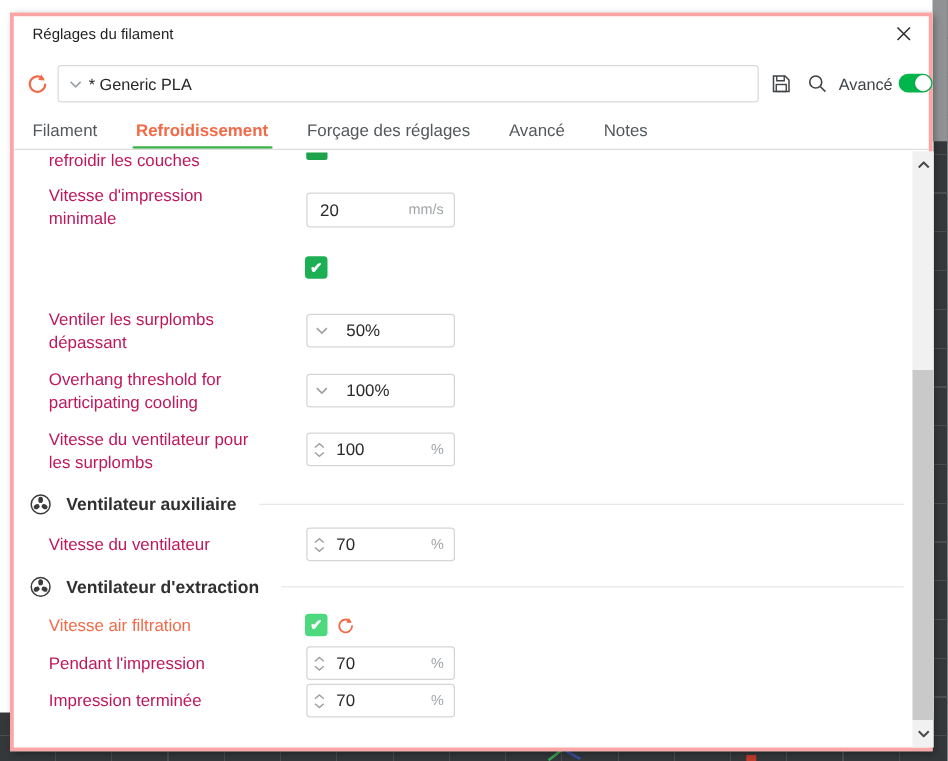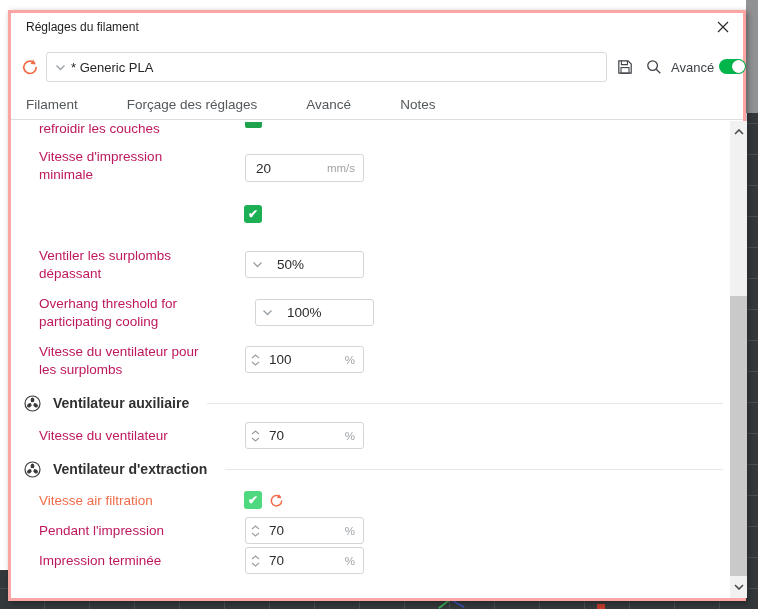--- a/index.html
+++ b/index.html
@@ -49,21 +49,21 @@
   .toggle {
     position:absolute; left:708px; top:46px; width:27px; height:15px;
     background:#00B64A; border-radius:8px;
   }
   .toggle .knob {
     position:absolute; right:1px; top:1px; width:13px; height:13px;
     background:#fff; border-radius:50%; box-shadow:0 0 1px rgba(0,0,0,.4);
   }
 
   
-  .tabs { position:absolute; left:15px; top:79px; right:1px; height:28px; display:flex; gap:49px; }
+  .tabs { position:absolute; left:15px; top:79px; right:1px; height:28px; display:flex; gap:31px; }
   .tab { position:relative; font-size:13.5px; color:#53585C; padding-top:5px; cursor:pointer; }
   .tab.active { color:#F26B49; font-weight:bold; }
   .tab.active::after {
     content:""; position:absolute; left:-3px; right:-3px; bottom:1px; height:2px;
     background:#3CB44B; border-radius:1px;
   }
   .tab-sep { position:absolute; left:0; right:0; top:106px; height:1px; background:#DEDEDE; }
 
   
   .row-label {
@@ -150,20 +150,21 @@
       <path d="M10.2 10.2 L14.3 14.3" stroke="#3F4347" stroke-width="1.3"></path>
     </svg>
   </div>
   <div class="advanced-label">Avancé</div>
   <div class="toggle">
     <div class="knob"></div>
   </div>
 
   <div class="tabs">
     <div class="tab">Filament</div>
+    <div class="tab active">Refroidissement</div>
     <div class="tab">Forçage des réglages</div>
     <div class="tab">Avancé</div>
     <div class="tab">Notes</div>
   </div>
   <div class="tab-sep"></div>
 
   <div class="row-label" style="top:107px;">refroidir les couches</div>
   <div class="cb-sliver"></div>
 
   <div class="row-label" style="top:135px;">
@@ -187,21 +188,21 @@
     <svg width="11" height="7" viewBox="0 0 11 7">
         <path d="M1.5 1.5 L5.5 5.5 L9.5 1.5" fill="none" stroke="#9AA0A4" stroke-width="1.3"></path>
       </svg>
     <span class="val">50%</span>
   </div>
 
   <div class="row-label" style="top:282px;">
     <div>Overhang threshold for</div>
     <div>participating cooling</div>
   </div>
-  <div class="ctl combo-box" style="top:286px;margin-left:10px;">
+  <div class="ctl combo-box" style="top:286px;">
     <svg width="11" height="7" viewBox="0 0 11 7">
         <path d="M1.5 1.5 L5.5 5.5 L9.5 1.5" fill="none" stroke="#9AA0A4" stroke-width="1.3"></path>
       </svg>
     <span class="val">100%</span>
   </div>
 
   <div class="row-label" style="top:330px;">
     <div>Vitesse du ventilateur pour</div>
     <div>les surplombs</div>
   </div>

